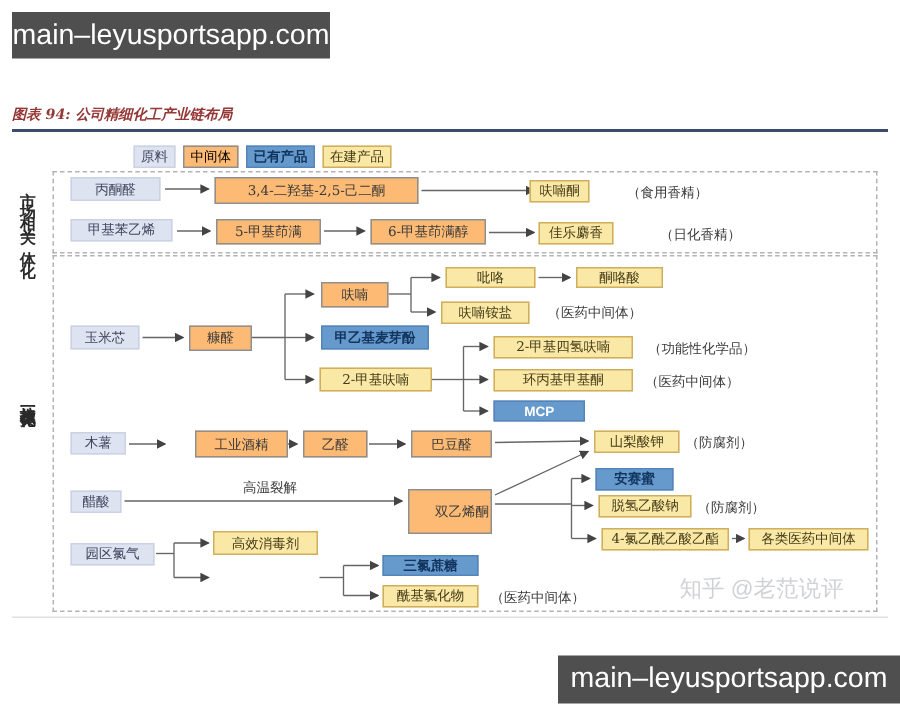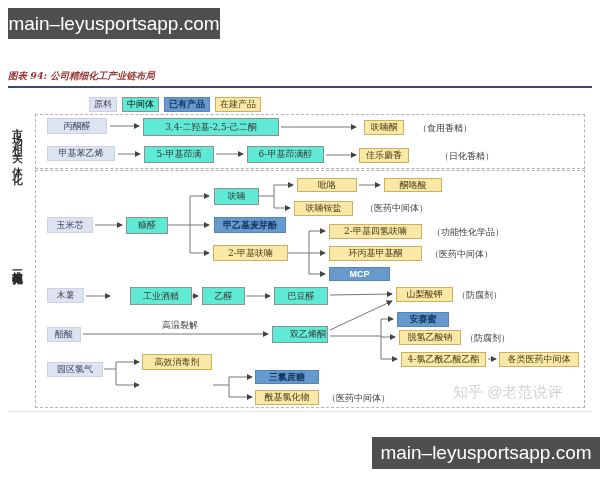--- a/index.html
+++ b/index.html
@@ -13,21 +13,21 @@
   .bottom-rule{position:absolute;left:8px;top:411px;width:584px;height:1px;background:#e0e0e0;}
   .legend{position:absolute;left:47px;top:97px;display:flex;gap:5px;padding-left:42px;}
   .legend .chip{height:15px;display:flex;align-items:center;justify-content:center;
                 font-size:9px;box-sizing:border-box;white-space:nowrap;padding:0 4px;}
   .dashed{position:absolute;border:1px dashed #b3b3b3;box-sizing:border-box;}
   .vlabel{position:absolute;writing-mode:vertical-rl;text-orientation:upright;
           font-size:10.5px;font-weight:bold;color:#2a2a2a;}
   .node{position:absolute;display:flex;align-items:center;justify-content:center;
         font-size:9px;color:#3a3a3a;box-sizing:border-box;white-space:nowrap;}
   .raw{background:#dde3f1;border:1px solid #ccd2e4;color:#40465c;}
-  .inter{background:#5eead4;border:1px solid #8f8f8f;}
+  .inter{background:#fdba74;border:1px solid #8f8f8f;}
   .yellow{background:#f9e8a6;border:1px solid #cfae5e;color:#453b16;}
   .blue{background:#6699cc;border:1px solid #5585b8;color:#12355f;font-weight:bold;}
   .blue.white-label{color:#ffffff;font-family:"Liberation Sans",sans-serif;}
   .note{position:absolute;font-size:9px;color:#3a3a3a;white-space:nowrap;}
   .edge-label{position:absolute;font-size:9px;color:#3a3a3a;white-space:nowrap;}
   .site-credit{position:absolute;left:453px;top:383px;font-size:15px;color:#a9adb3;
                opacity:.55;font-family:"Liberation Sans",sans-serif;white-space:nowrap;}
   svg.wires{position:absolute;left:0;top:0;pointer-events:none;}
   svg.wires line{stroke:#666;stroke-width:0.9;}
 </style>
@@ -101,21 +101,21 @@
     <line x1="330" y1="336" x2="381" y2="336"></line>
     <line x1="381" y1="319" x2="381" y2="359"></line>
     <line x1="104" y1="369" x2="116" y2="369"></line>
     <line x1="116" y1="362" x2="116" y2="385"></line>
     <line x1="213" y1="385" x2="229" y2="385"></line>
     <line x1="229" y1="377" x2="229" y2="397"></line>
   </svg>
 
   <div class="node raw" style="left:47px;top:118px;width:60px;height:16px;">丙酮醛</div>
   <div class="node inter" style="left:143px;top:118px;width:136px;height:18px;">3,4-二羟基-2,5-己二酮</div>
-  <div class="node yellow" style="left:364px;top:120px;width:40px;height:15px;">呋喃酮</div>
+  <div class="node yellow" style="left:353px;top:120px;width:40px;height:15px;">呋喃酮</div>
   <div class="note" style="left:418px;top:122px;">（食用香精）</div>
 
   <div class="node raw" style="left:47px;top:146px;width:68px;height:15px;">甲基苯乙烯</div>
   <div class="node inter" style="left:144px;top:146px;width:70px;height:17px;">5-甲基茚满</div>
   <div class="node inter" style="left:247px;top:146px;width:77px;height:17px;">6-甲基茚满醇</div>
   <div class="node yellow" style="left:359px;top:148px;width:50px;height:15px;">佳乐麝香</div>
   <div class="note" style="left:440px;top:150px;">（日化香精）</div>
 
   <div class="node raw" style="left:47px;top:217px;width:46px;height:16px;">玉米芯</div>
   <div class="node inter" style="left:126px;top:217px;width:42px;height:17px;">糠醛</div>
@@ -132,21 +132,21 @@
   <div class="note" style="left:430px;top:248px;">（医药中间体）</div>
   <div class="node blue white-label" style="left:329px;top:267px;width:61px;height:14px;">MCP</div>
 
   <div class="node raw" style="left:47px;top:288px;width:37px;height:15px;">木薯</div>
   <div class="node inter" style="left:114px;top:287px;width:62px;height:18px;margin-left:16px;">工业酒精</div>
   <div class="node inter" style="left:202px;top:287px;width:43px;height:18px;">乙醛</div>
   <div class="node inter" style="left:274px;top:287px;width:54px;height:18px;">巴豆醛</div>
 
   <div class="node raw" style="left:47px;top:327px;width:34px;height:15px;">醋酸</div>
   <div class="edge-label" style="left:162px;top:319px;">高温裂解</div>
-  <div class="node inter" style="left:272px;top:326px;width:56px;height:17px;padding-left:16px;">双乙烯酮</div>
+  <div class="node inter" style="left:272px;top:326px;width:56px;height:30px;padding-left:16px;">双乙烯酮</div>
   <div class="node yellow" style="left:396px;top:287px;width:57px;height:15px;">山梨酸钾</div>
   <div class="note" style="left:457px;top:289px;">（防腐剂）</div>
   <div class="node blue" style="left:397px;top:312px;width:52px;height:15px;">安赛蜜</div>
   <div class="node yellow" style="left:399px;top:330px;width:62px;height:15px;">脱氢乙酸钠</div>
   <div class="note" style="left:465px;top:332px;">（防腐剂）</div>
   <div class="node yellow" style="left:401px;top:352px;width:85px;height:15px;">4-氯乙酰乙酸乙酯</div>
   <div class="node yellow" style="left:499px;top:352px;width:80px;height:15px;">各类医药中间体</div>
 
   <div class="node raw" style="left:47px;top:362px;width:56px;height:15px;">园区氯气</div>
   <div class="node yellow" style="left:142px;top:354px;width:70px;height:16px;">高效消毒剂</div>

